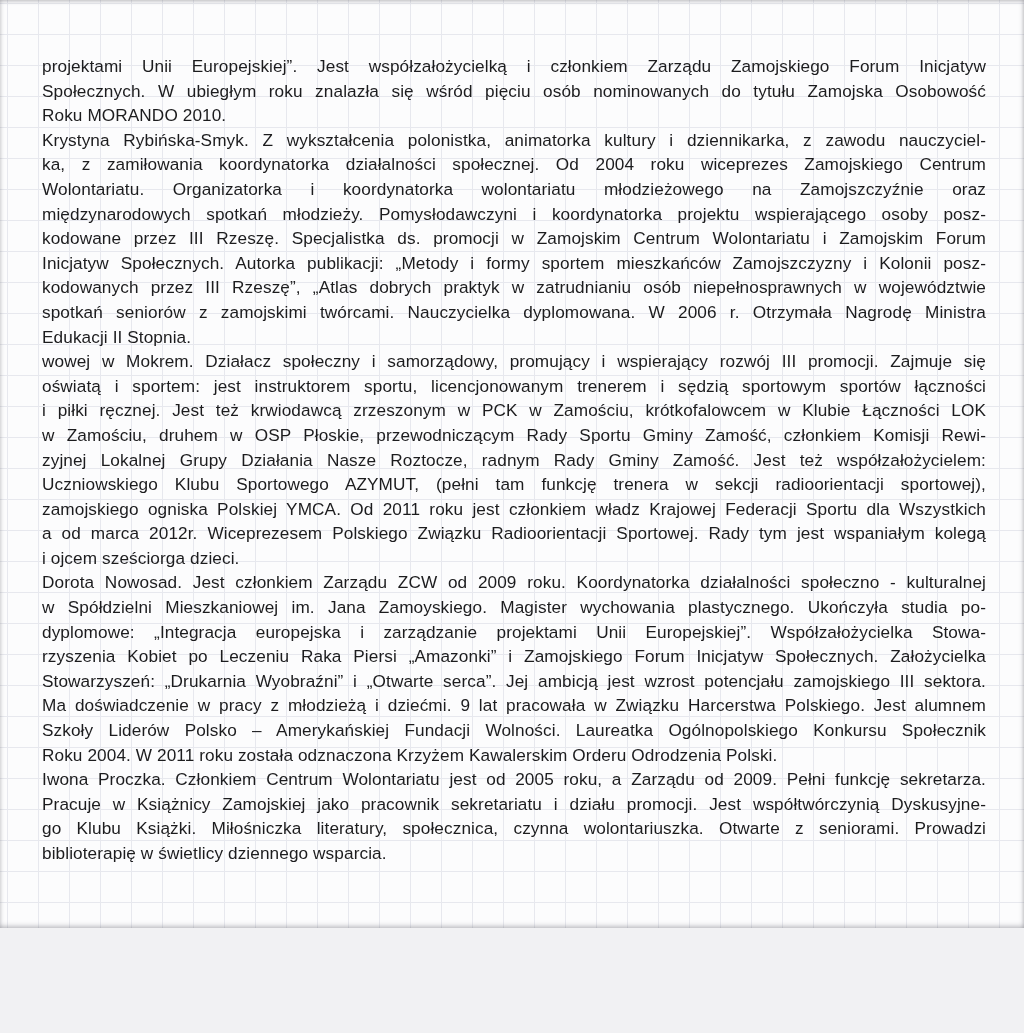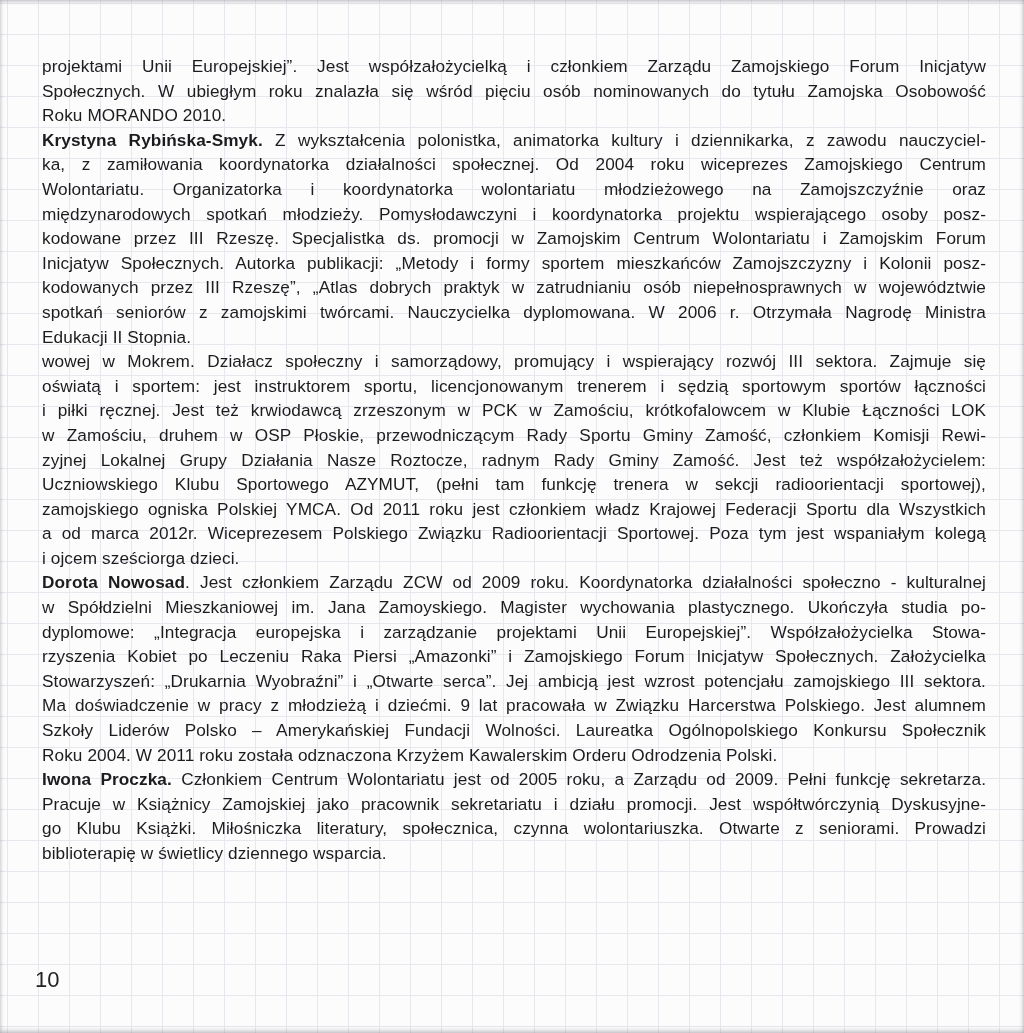--- a/index.html
+++ b/index.html
@@ -6,21 +6,21 @@
     margin: 0;
     padding: 0;
     width: 1024px;
     height: 1033px;
     font-family: "Liberation Sans", sans-serif;
     background: #f1f1f3;
   }
   .page {
     position: relative;
     width: 1024px;
-    height: 1033px;
+    height: 928px;
     overflow: hidden;
     background-color: #fcfcfd;
     background-image:
       linear-gradient(to right, #e7e8ee 1px, transparent 1px),
       linear-gradient(to bottom, #e7e8ee 1px, transparent 1px);
     background-size: 31px 31px;
     background-position: 7px 3px;
     box-shadow:
       inset 0 3px 4px -2px rgba(110,110,120,.45),
       inset 0 -4px 5px -2px rgba(110,110,120,.40),
@@ -40,21 +40,21 @@
   .paragraph { margin: 0; }
   .line {
     text-align: justify;
     text-align-last: justify;
     white-space: nowrap;
     overflow: hidden;
   }
   .line.last {
     text-align-last: left;
   }
-  .line b { font-weight: 700; }
+  .line b { font-weight: 400; }
   .page-number {
     position: absolute;
     left: 35px;
     top: 968px;
     font-size: 22px;
     line-height: 24px;
     color: #222;
   }
 </style>
 </head>
@@ -72,28 +72,28 @@
         <div class="line">ka, z zamiłowania koordynatorka działalności społecznej. Od 2004 roku wiceprezes Zamojskiego Centrum</div>
         <div class="line">Wolontariatu. Organizatorka i koordynatorka wolontariatu młodzieżowego na Zamojszczyźnie oraz</div>
         <div class="line">międzynarodowych spotkań młodzieży. Pomysłodawczyni i koordynatorka projektu wspierającego osoby posz-</div>
         <div class="line">kodowane przez III Rzeszę. Specjalistka ds. promocji w Zamojskim Centrum Wolontariatu i Zamojskim Forum</div>
         <div class="line">Inicjatyw Społecznych. Autorka publikacji: „Metody i formy sportem mieszkańców Zamojszczyzny i Kolonii posz-</div>
         <div class="line">kodowanych przez III Rzeszę”, „Atlas dobrych praktyk w zatrudnianiu osób niepełnosprawnych w województwie</div>
         <div class="line">spotkań seniorów z zamojskimi twórcami. Nauczycielka dyplomowana. W 2006 r. Otrzymała Nagrodę Ministra</div>
         <div class="line last">Edukacji II Stopnia.</div>
       </div>
       <div class="paragraph">
-        <div class="line">wowej w Mokrem. Działacz społeczny i samorządowy, promujący i wspierający rozwój III sektora. Zajmuje się</div>
+        <div class="line">wowej w Mokrem. Działacz społeczny i samorządowy, promujący i wspierający rozwój III promocji. Zajmuje się</div>
         <div class="line">oświatą i sportem: jest instruktorem sportu, licencjonowanym trenerem i sędzią sportowym sportów łączności</div>
         <div class="line">i piłki ręcznej. Jest też krwiodawcą zrzeszonym w PCK w Zamościu, krótkofalowcem w Klubie Łączności LOK</div>
         <div class="line">w Zamościu, druhem w OSP Płoskie, przewodniczącym Rady Sportu Gminy Zamość, członkiem Komisji Rewi-</div>
         <div class="line">zyjnej Lokalnej Grupy Działania Nasze Roztocze, radnym Rady Gminy Zamość. Jest też współzałożycielem:</div>
         <div class="line">Uczniowskiego Klubu Sportowego AZYMUT, (pełni tam funkcję trenera w sekcji radioorientacji sportowej),</div>
         <div class="line">zamojskiego ogniska Polskiej YMCA. Od 2011 roku jest członkiem władz Krajowej Federacji Sportu dla Wszystkich</div>
-        <div class="line">a od marca 2012r. Wiceprezesem Polskiego Związku Radioorientacji Sportowej. Poza tym jest wspaniałym kolegą</div>
+        <div class="line">a od marca 2012r. Wiceprezesem Polskiego Związku Radioorientacji Sportowej. Rady tym jest wspaniałym kolegą</div>
         <div class="line last">i ojcem sześciorga dzieci.</div>
       </div>
       <div class="paragraph">
         <div class="line"><b>Dorota Nowosad</b>. Jest członkiem Zarządu ZCW od 2009 roku. Koordynatorka działalności społeczno - kulturalnej</div>
         <div class="line">w Spółdzielni Mieszkaniowej im. Jana Zamoyskiego. Magister wychowania plastycznego. Ukończyła studia po-</div>
         <div class="line">dyplomowe: „Integracja europejska i zarządzanie projektami Unii Europejskiej”. Współzałożycielka Stowa-</div>
         <div class="line">rzyszenia Kobiet po Leczeniu Raka Piersi „Amazonki” i Zamojskiego Forum Inicjatyw Społecznych. Założycielka</div>
         <div class="line">Stowarzyszeń: „Drukarnia Wyobraźni” i „Otwarte serca”. Jej ambicją jest wzrost potencjału zamojskiego III sektora.</div>
         <div class="line">Ma doświadczenie w pracy z młodzieżą i dziećmi. 9 lat pracowała w Związku Harcerstwa Polskiego. Jest alumnem</div>
         <div class="line">Szkoły Liderów Polsko – Amerykańskiej Fundacji Wolności. Laureatka Ogólnopolskiego Konkursu Społecznik</div>

